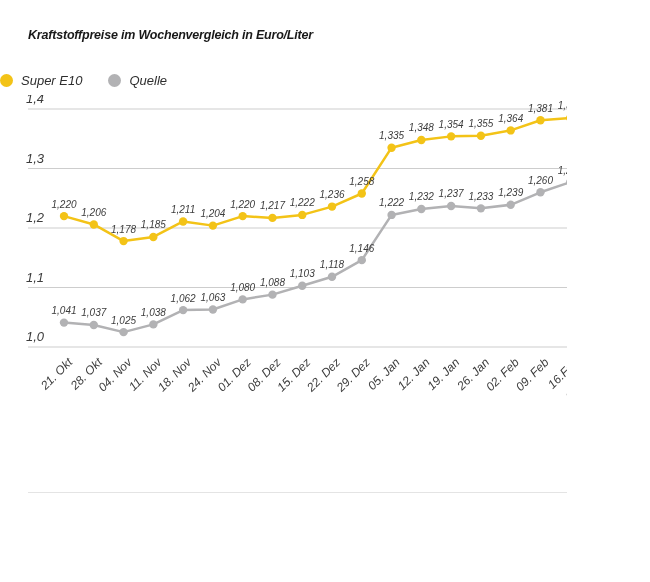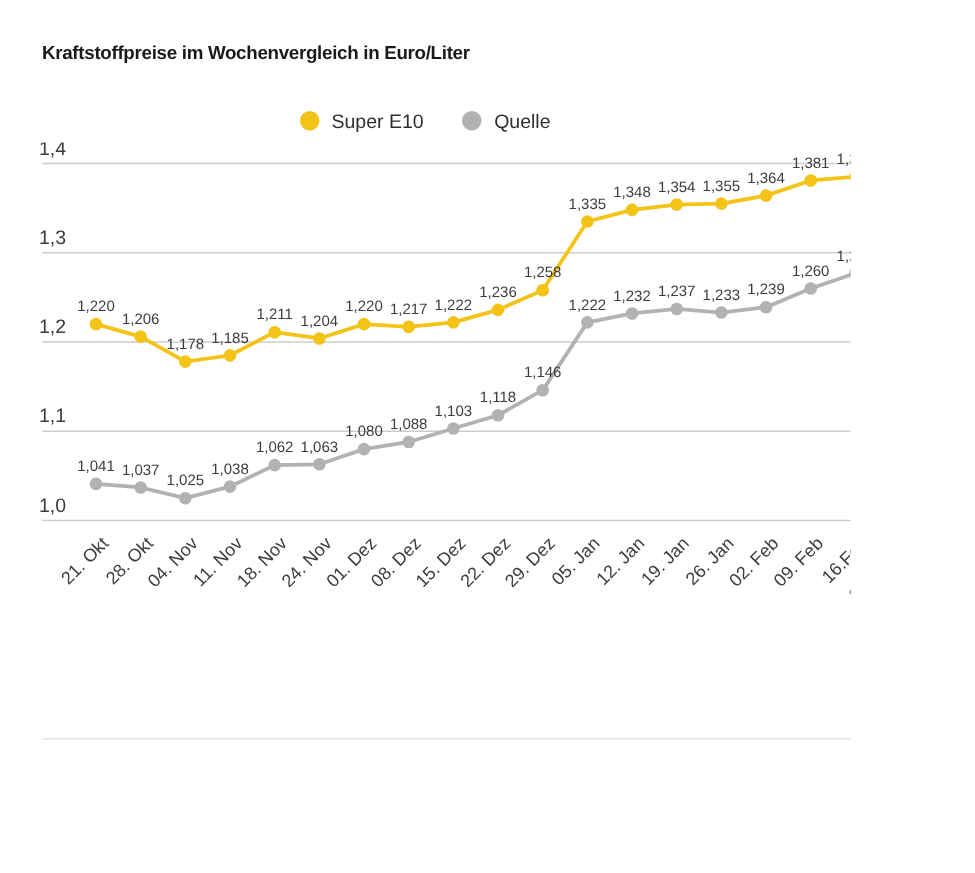--- a/index.html
+++ b/index.html
@@ -4,37 +4,37 @@
 <style>
   * { margin: 0; padding: 0; box-sizing: border-box; }
   html, body { background: #ffffff; }
   body { font-family: "Liberation Sans", sans-serif; }
   .page {
     position: relative;
     width: 567px;
     height: 582px;
     background: #ffffff;
     overflow: hidden;
+    font-style: italic;
   }
   .chart-title {
     position: absolute;
     left: 28px;
     top: 28px;
     font-size: 12.5px;
     font-weight: bold;
     letter-spacing: -0.2px;
     color: #191919;
   }
   .legend {
     position: absolute;
     left: 0;
     top: 73px;
     width: 100%;
     display: flex;
-    justify-content: center;
     align-items: center;
     gap: 26px;
   }
   .legend-item {
     display: inline-flex;
     align-items: center;
     gap: 8px;
     font-size: 13px;
     color: #2e2e2e;
   }

